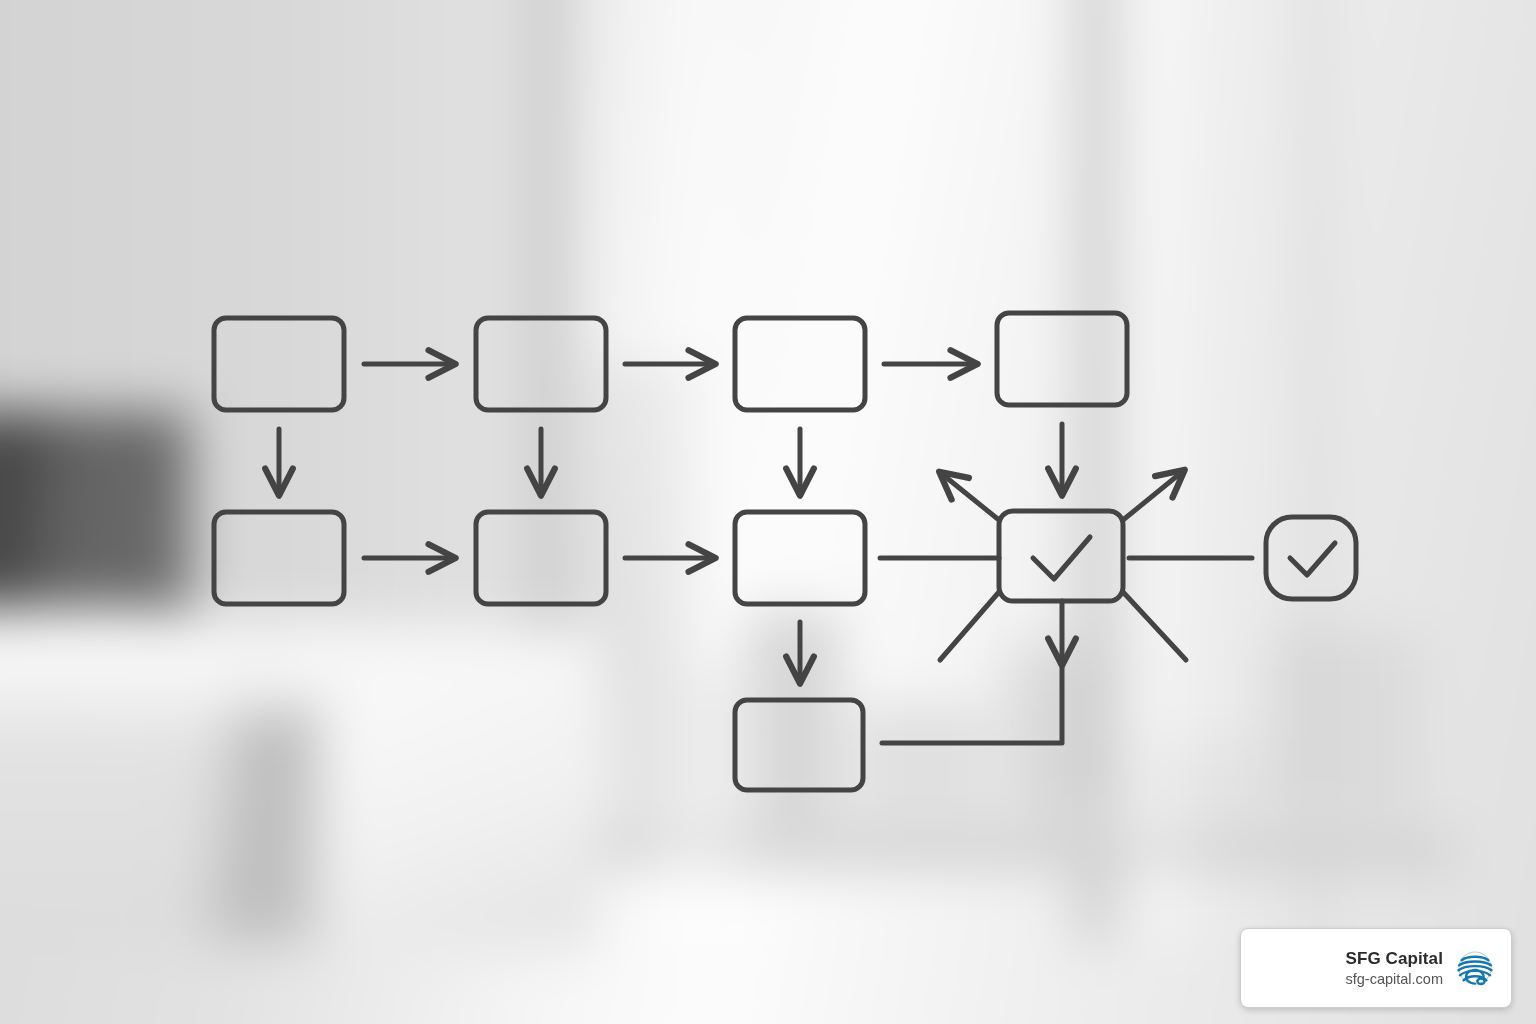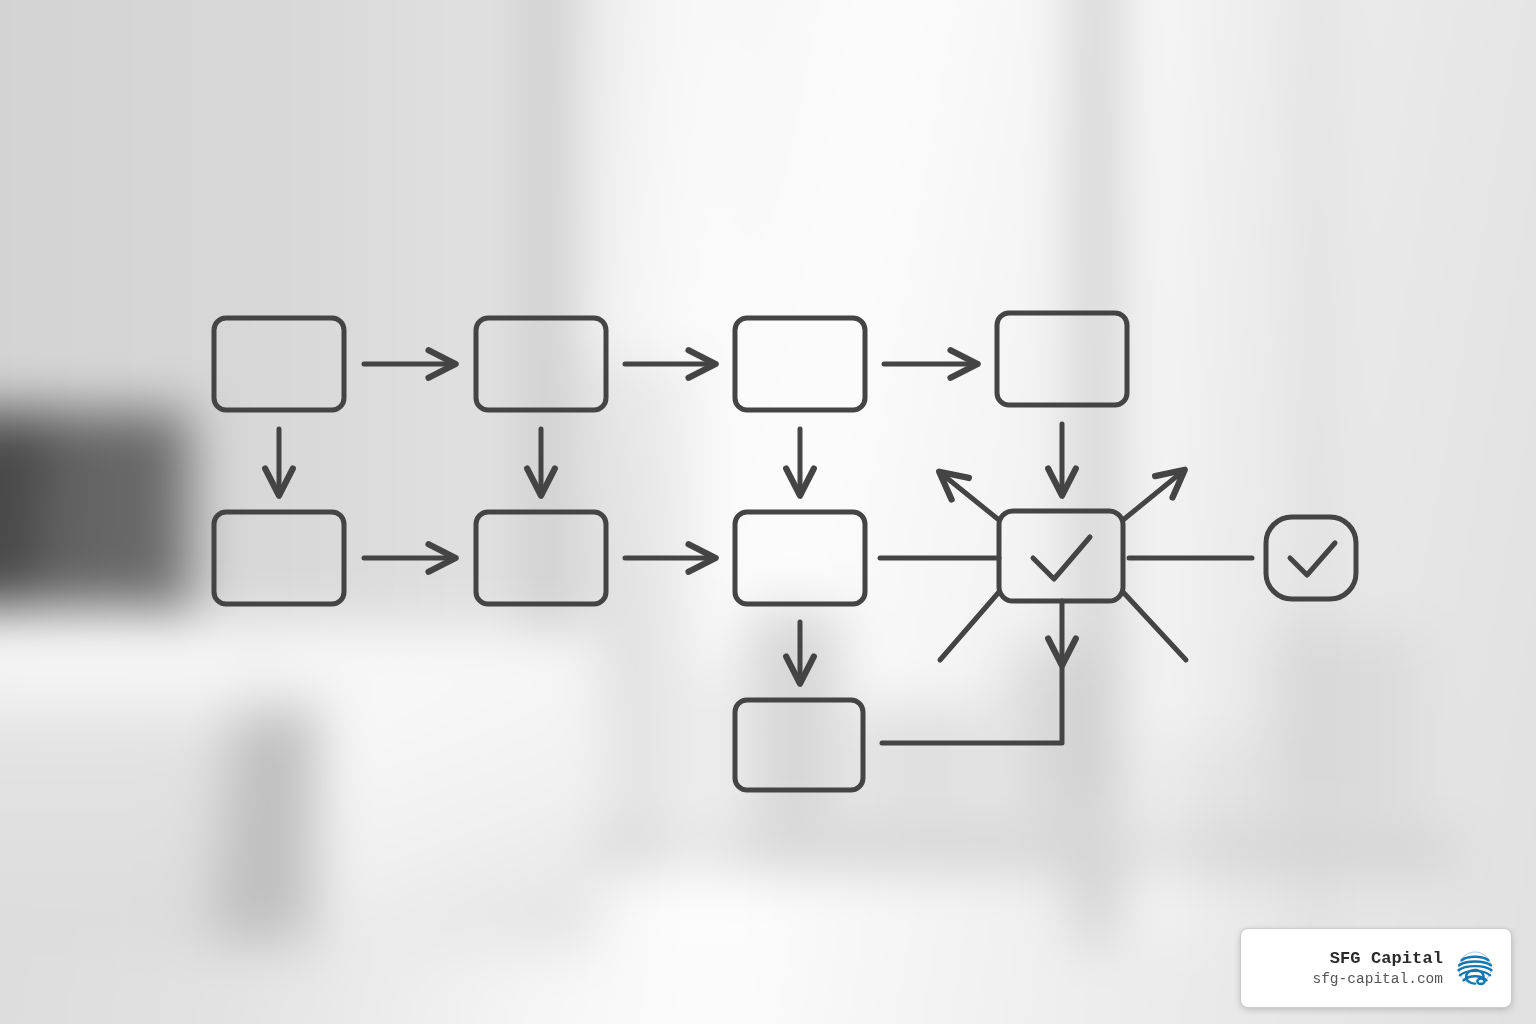--- a/index.html
+++ b/index.html
@@ -204,21 +204,20 @@
     justify-content: flex-end;
     padding: 0 14px;
     box-sizing: border-box;
   }
   .badge-text {
     display: flex;
     flex-direction: column;
     align-items: flex-end;
     justify-content: center;
     margin-right: 10px;
-    font-family: Liberation Mono, monospace;
   }
   .badge-title {
     font-size: 17px;
     font-weight: bold;
     color: #2b2b2b;
     line-height: 21px;
     letter-spacing: .1px;
   }
   .badge-url {
     font-size: 14.5px;

